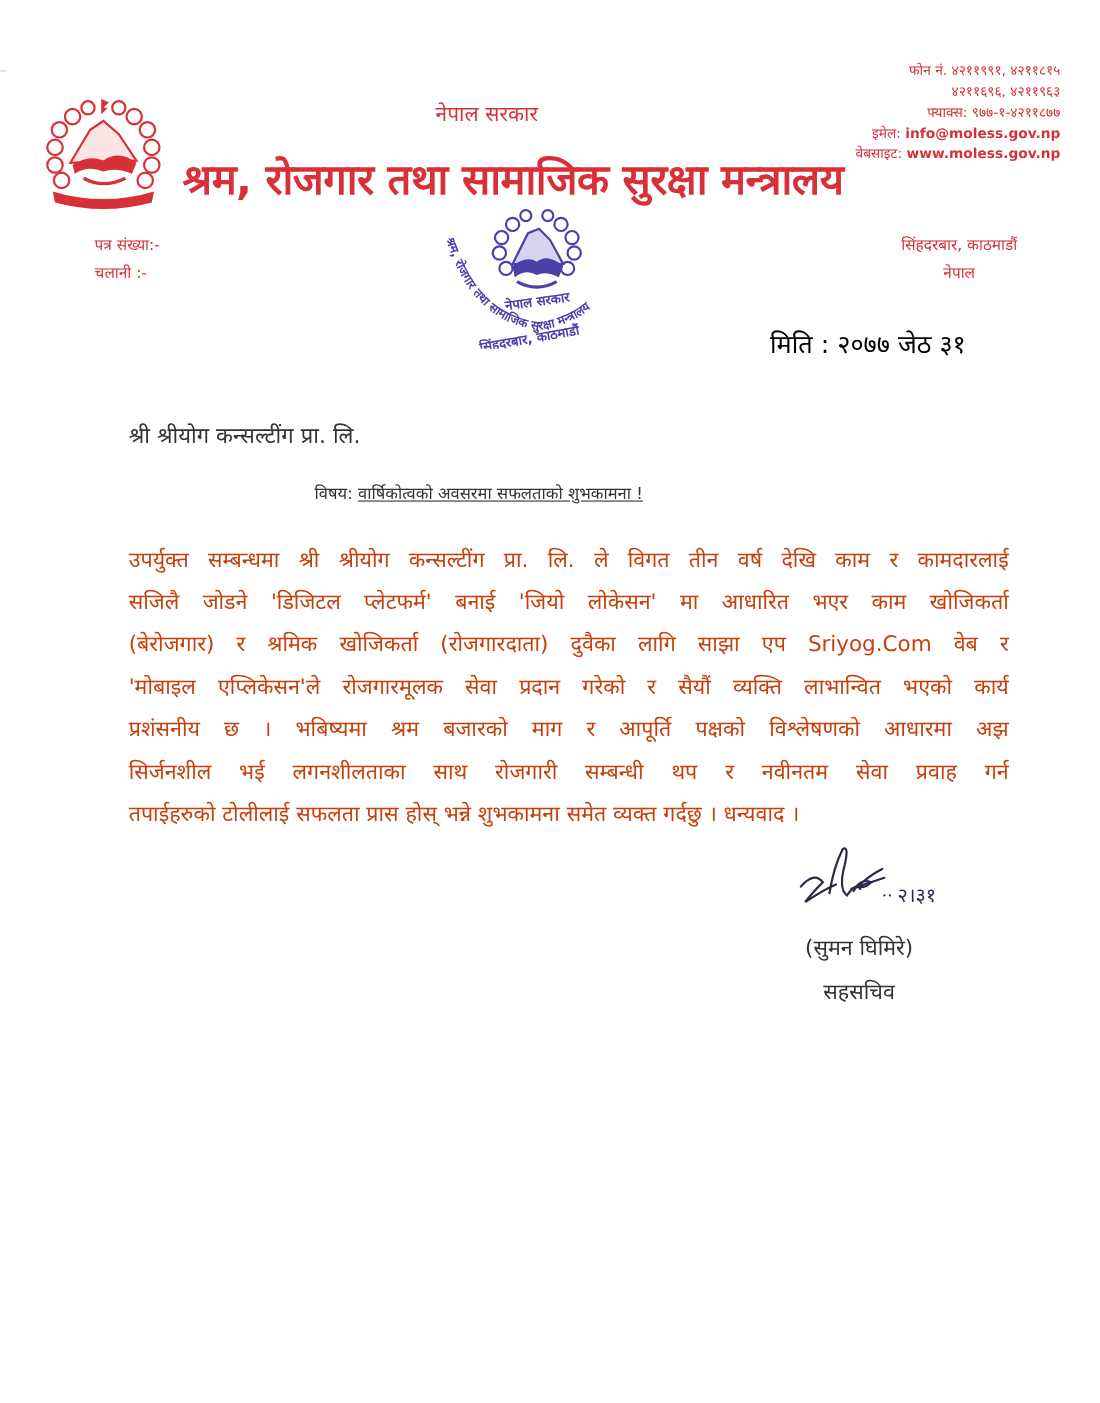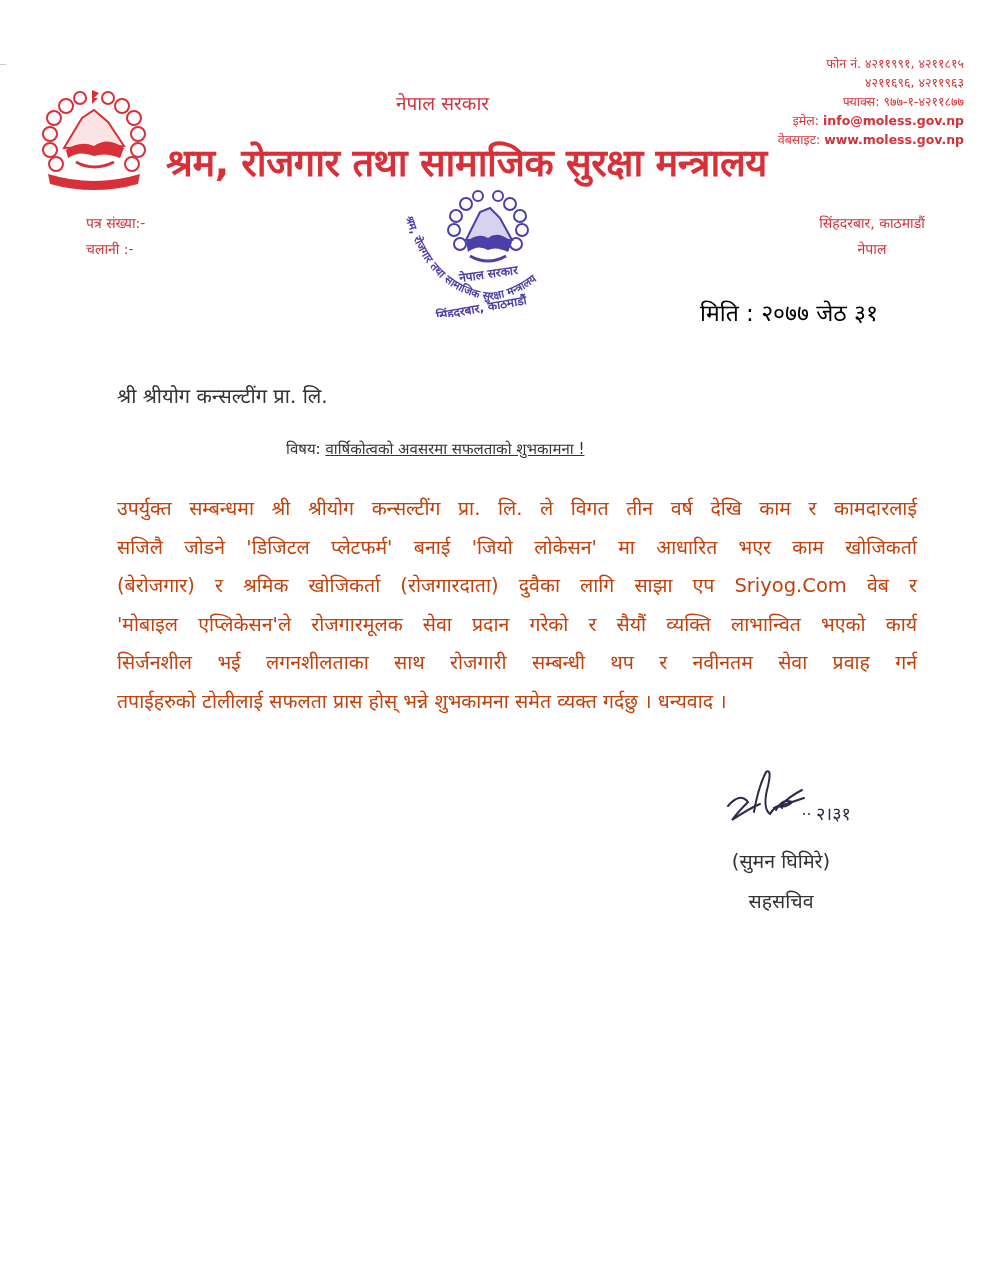--- a/index.html
+++ b/index.html
@@ -120,20 +120,21 @@
 <div class="abs subject">
   <span>विषय:</span>
   <span class="u">वार्षिकोत्वको अवसरमा सफलताको शुभकामना !</span>
 </div>
 
 <div class="abs body-text">
   <span class="body-line">उपर्युक्त सम्बन्धमा श्री श्रीयोग कन्सल्टींग प्रा. लि. ले विगत तीन वर्ष देखि काम र कामदारलाई</span>
   <span class="body-line">सजिलै जोडने 'डिजिटल प्लेटफर्म' बनाई 'जियो लोकेसन' मा आधारित भएर काम खोजिकर्ता</span>
   <span class="body-line">(बेरोजगार) र श्रमिक खोजिकर्ता (रोजगारदाता) दुवैका लागि साझा एप Sriyog.Com वेब र</span>
   <span class="body-line">'मोबाइल एप्लिकेसन'ले रोजगारमूलक सेवा प्रदान गरेको र सैयौं व्यक्ति लाभान्वित भएको कार्य</span>
+  <span class="body-line">प्रशंसनीय छ । भबिष्यमा श्रम बजारको माग र आपूर्ति पक्षको विश्लेषणको आधारमा अझ</span>
   <span class="body-line">सिर्जनशील भई लगनशीलताका साथ रोजगारी सम्बन्धी थप र नवीनतम सेवा प्रवाह गर्न</span>
   <span class="body-line last">तपाईहरुको टोलीलाई सफलता प्रास होस् भन्ने शुभकामना समेत व्यक्त गर्दछु । धन्यवाद ।</span>
 </div>
 
 <svg class="abs sig" viewBox="0 0 150 70">
   <g fill="none" stroke="#2a2a4a" stroke-width="2" stroke-linecap="round">
     <path d="M8 38 Q20 24 28 34 Q18 44 12 52 Q30 40 40 36"></path>
     <path d="M34 44 Q38 20 46 4 Q52 0 48 18 Q42 40 50 46 Q58 34 62 40"></path>
     <path d="M56 42 Q62 30 72 34 Q66 40 60 38 Q70 28 82 22"></path>
     <path d="M54 40 L84 30"></path>

